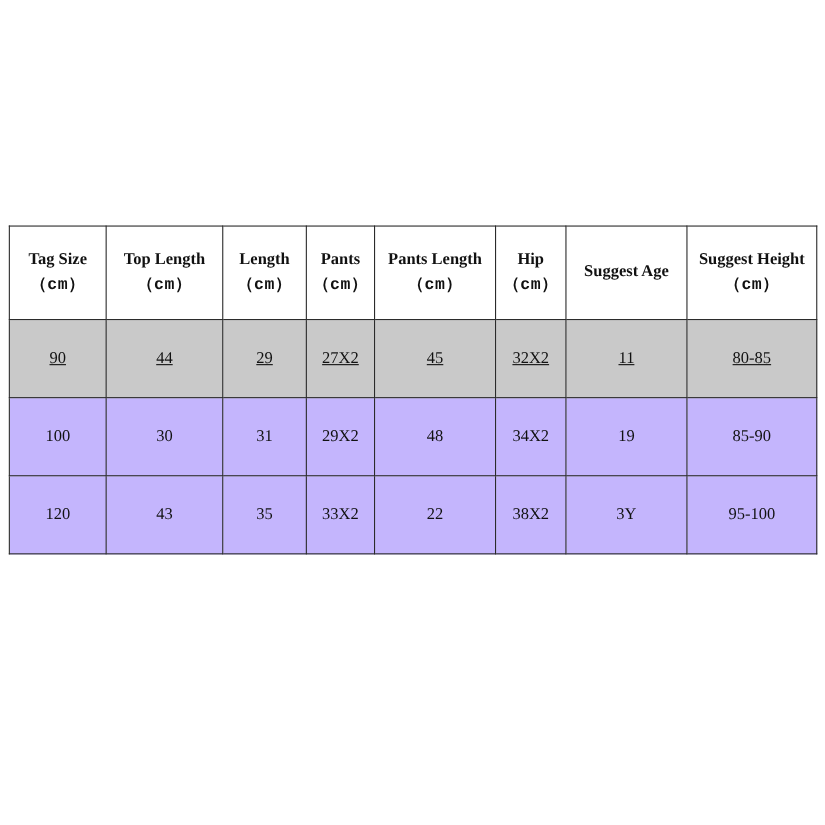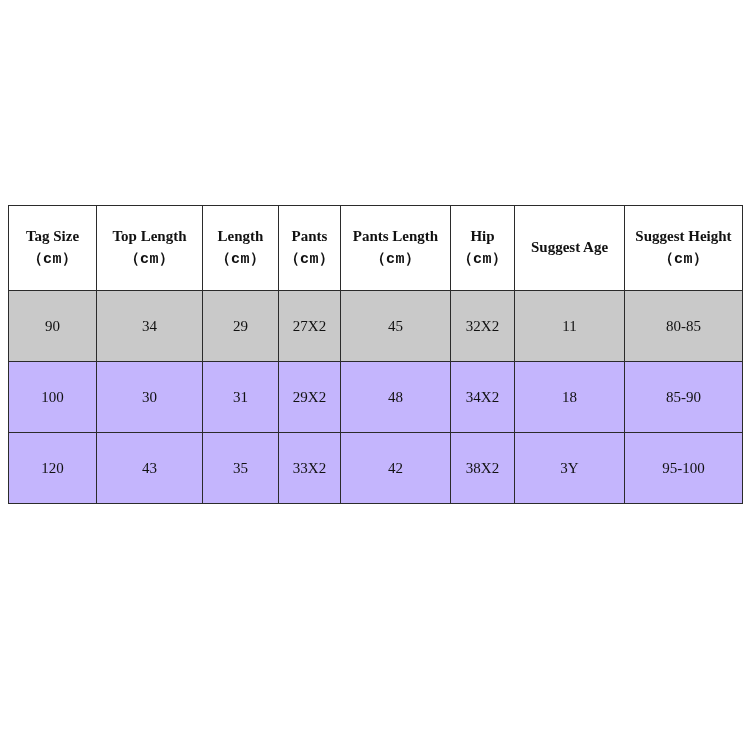--- a/index.html
+++ b/index.html
@@ -56,20 +56,21 @@
     letter-spacing: 0.5px;
     font-family: Liberation Mono, monospace;
   }
   tbody td {
     height: 70px;
     font-weight: normal;
     font-size: 15px;
   }
   tbody tr.shaded td {
     background: #c9c9c9;
+    text-decoration: underline;
   }
   tbody tr.plain td {
     background: #c4b5fd;
   }
   
   col.c0 { width: 88px; }
   col.c1 { width: 106px; }
   col.c2 { width: 76px; }
   col.c3 { width: 62px; }
   col.c4 { width: 110px; }
@@ -125,44 +126,44 @@
           </th>
           <th>
             <span class="hdr-main">Suggest Height</span>
             <span class="hdr-unit">（cm）</span>
           </th>
         </tr>
       </thead>
       <tbody>
         <tr class="shaded">
           <td>90</td>
-          <td>34</td>
+          <td>44</td>
           <td>29</td>
           <td>27X2</td>
           <td>45</td>
           <td>32X2</td>
           <td>11</td>
           <td>80-85</td>
         </tr>
         <tr class="plain">
           <td>100</td>
           <td>30</td>
           <td>31</td>
           <td>29X2</td>
           <td>48</td>
           <td>34X2</td>
-          <td>18</td>
+          <td>19</td>
           <td>85-90</td>
         </tr>
         <tr class="plain">
           <td>120</td>
           <td>43</td>
           <td>35</td>
           <td>33X2</td>
-          <td>42</td>
+          <td>22</td>
           <td>38X2</td>
           <td>3Y</td>
           <td>95-100</td>
         </tr>
       </tbody>
     </table>
   </div>
 </div>
 
 </body></html>

